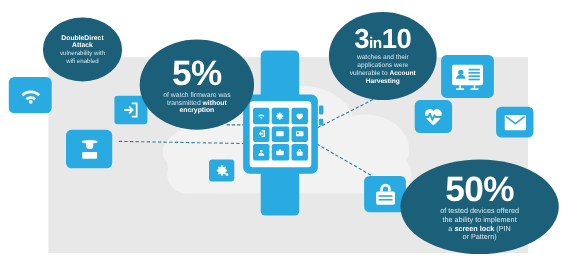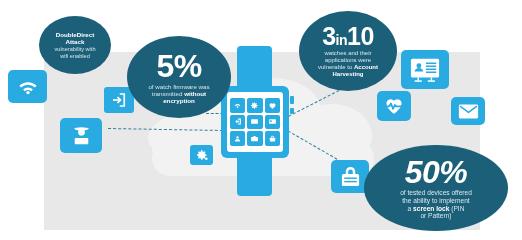--- a/index.html
+++ b/index.html
@@ -52,21 +52,21 @@
   #bubble-3in10 .bub-head{font-size:25px;margin-bottom:1px;text-align:right;}
   #bubble-3in10 .bub-head .sm{font-size:14px;}
   #bubble-3in10 .bub-body{font-size:6px;padding:0 8px;}
 
   #bubble-2in10{left:66px;top:148px;width:116px;height:82px;}
   #bubble-2in10 .bub-head{font-size:30px;margin-bottom:1px;}
   #bubble-2in10 .bub-head .sm{font-size:16px;}
   #bubble-2in10 .bub-body{font-size:6.1px;padding:0 8px;}
 
   #bubble-50{left:364px;top:145px;width:144px;height:86px;}
-  #bubble-50 .bub-head{font-size:32px;margin-bottom:1px;font-style:italic;}
+  #bubble-50 .bub-head{font-size:32px;margin-bottom:1px;}
   #bubble-50 .bub-body{font-size:6.6px;padding:0 10px;}
 
   
   .tile{position:absolute;background:#29ABE2;border-radius:5px;display:flex;align-items:center;justify-content:center;}
   .tile svg{display:block;}
   .tile-sm{border-radius:3px;}
 </style>
 </head>
 <body>
 

